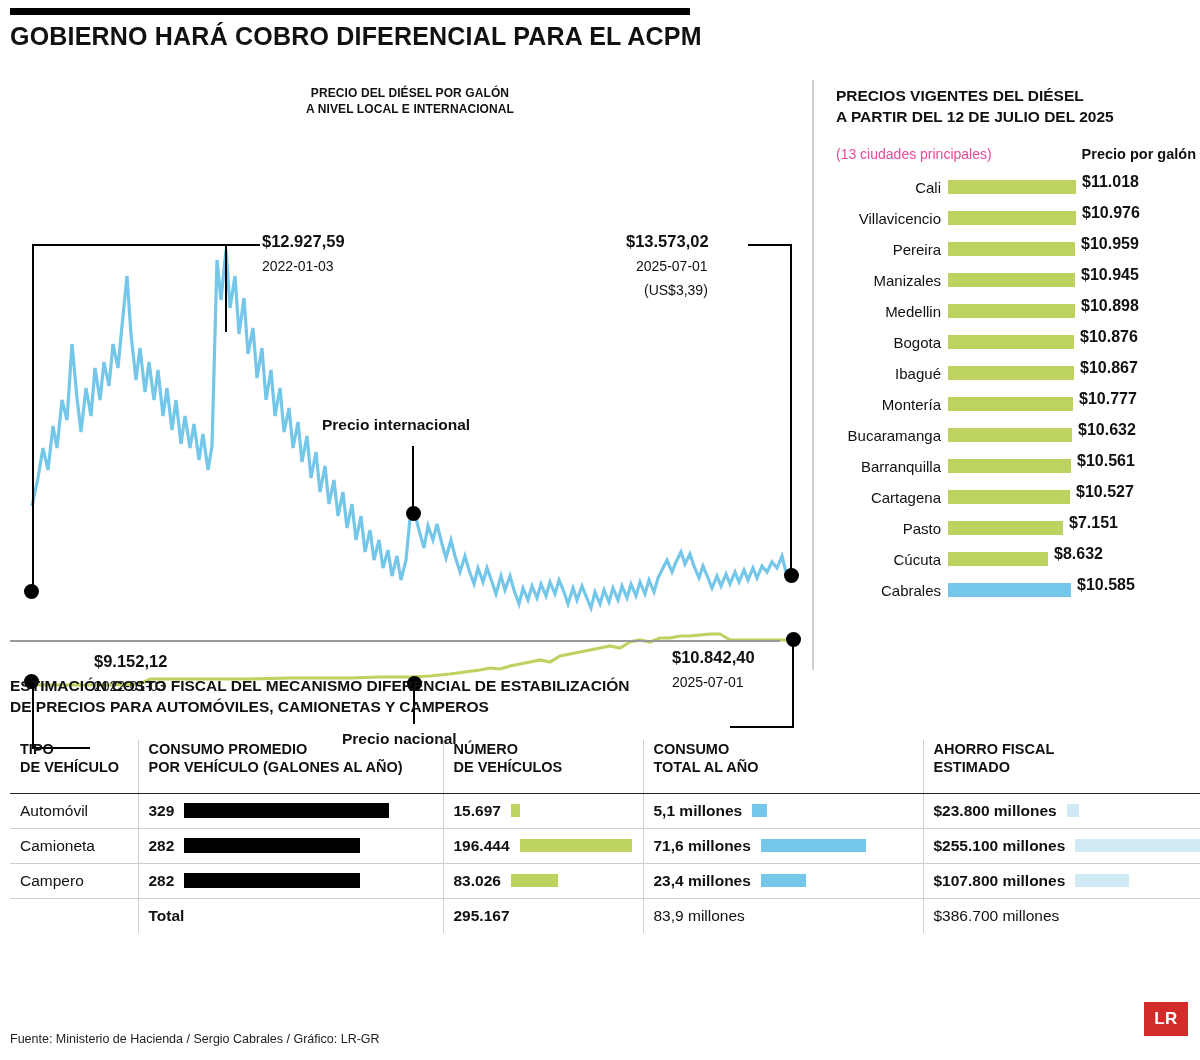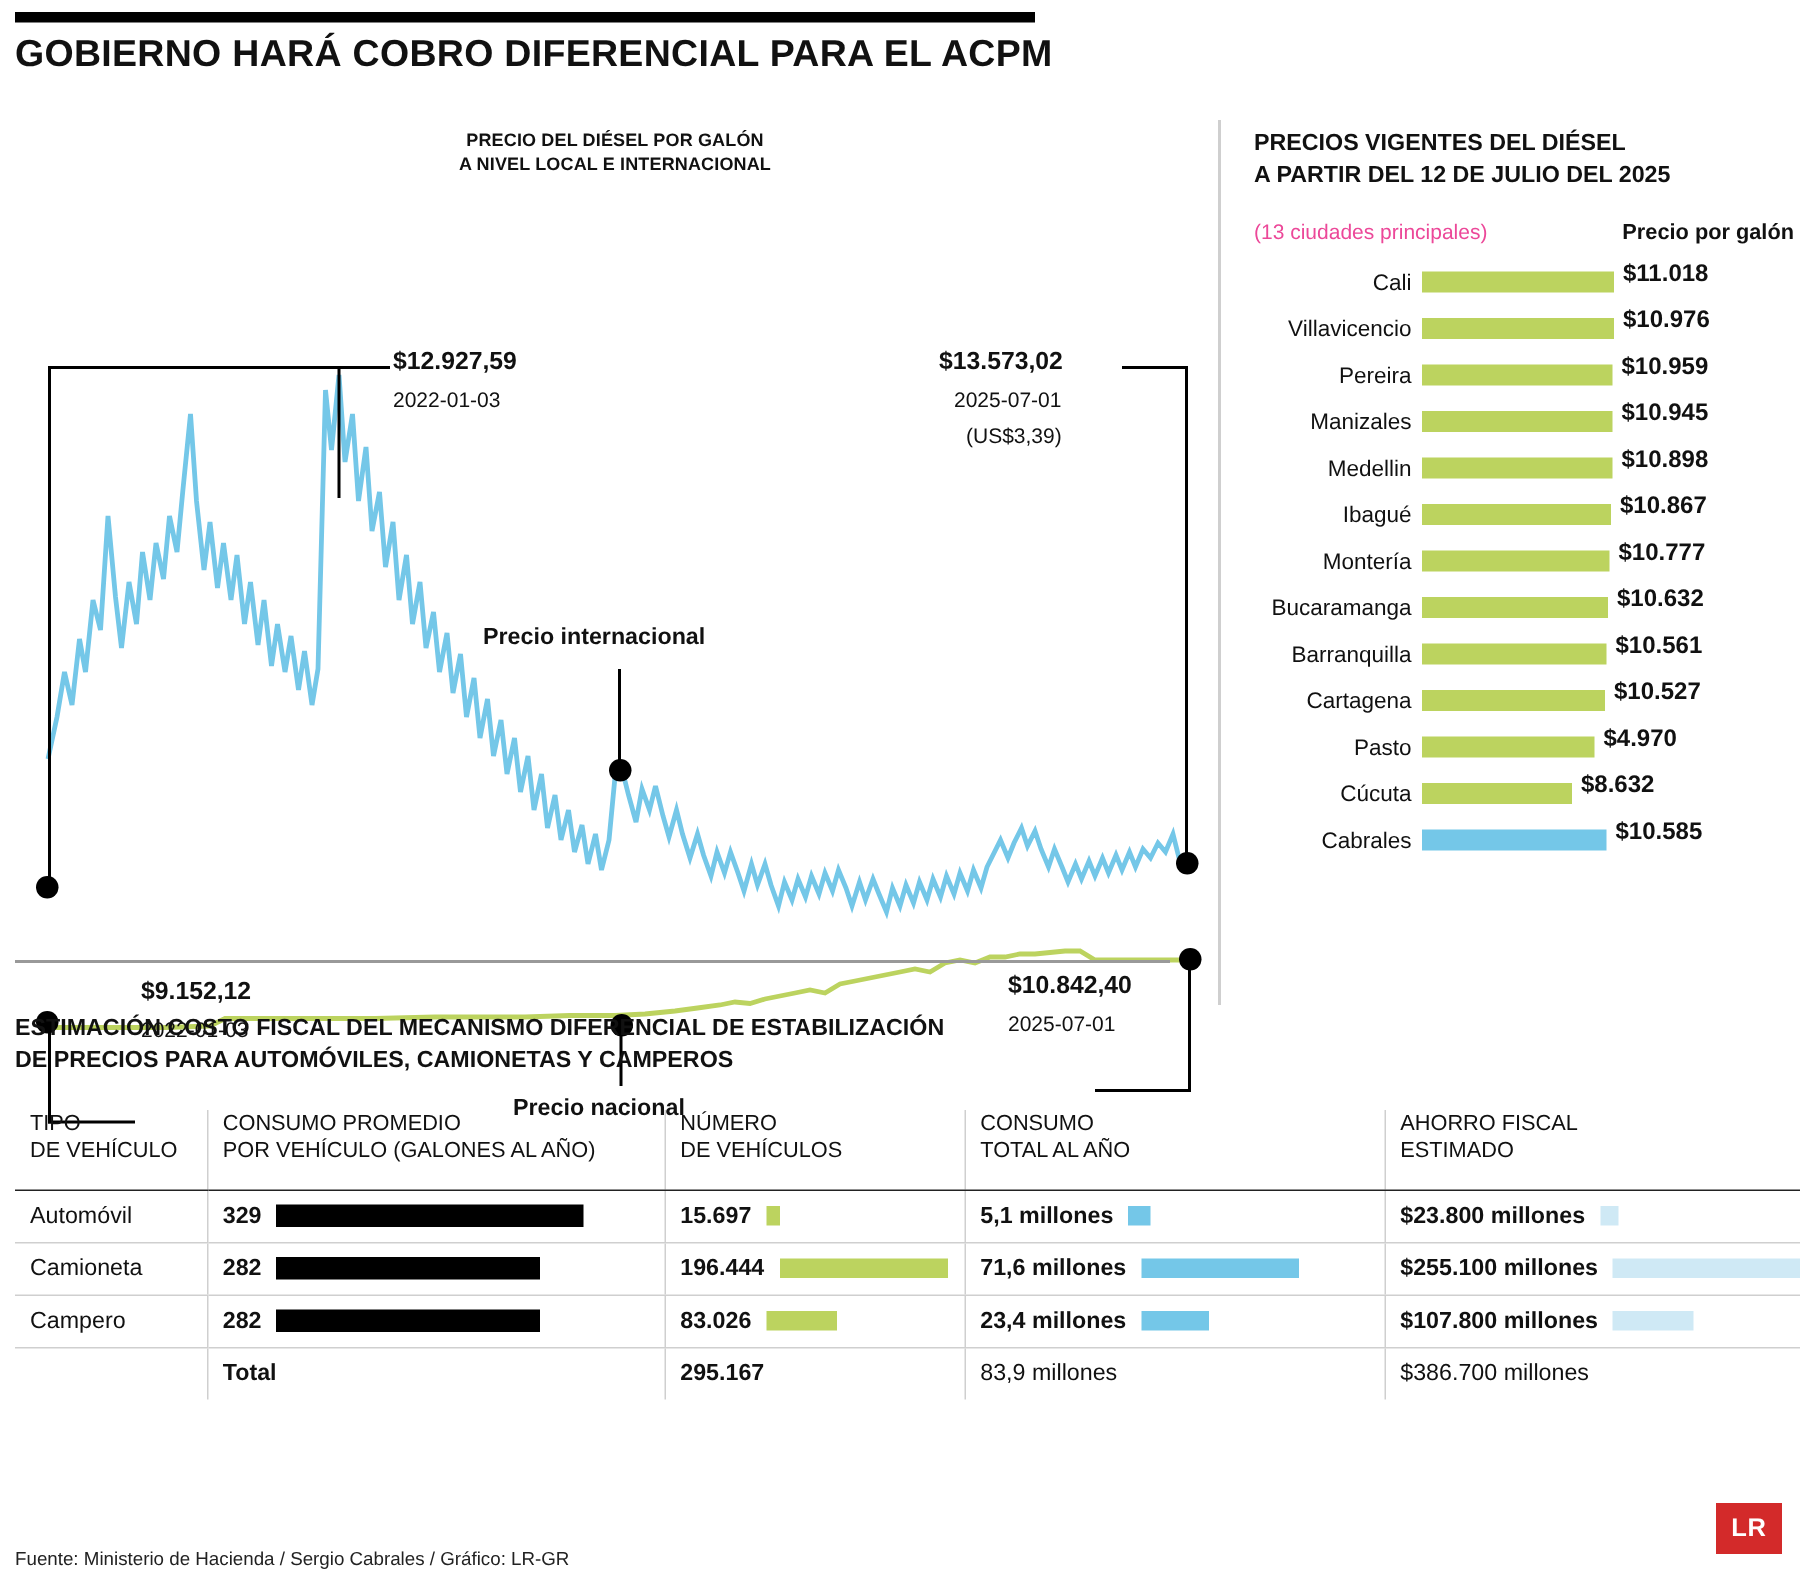--- a/index.html
+++ b/index.html
@@ -154,21 +154,21 @@
   table.fiscal {
     margin-top: 22px;
     width: 1080px;
     border-collapse: collapse;
     table-layout: fixed;
   }
   table.fiscal th {
     text-align: left;
     vertical-align: top;
     font-size: 14.5px;
-    font-weight: normal;
+    font-weight: bold;
     text-transform: uppercase;
     padding: 0 0 16px 10px;
     line-height: 1.28;
     border-bottom: 1px solid #222;
   }
   table.fiscal td {
     font-size: 15.5px;
     padding: 0 0 0 10px;
     height: 35px;
     vertical-align: middle;
@@ -310,20 +310,27 @@
         </div>
       </div>
       <div class="bar-row">
         <div class="city">Medellin</div>
         <div class="bar-wrap">
           <div class="bar" style="width: 127px;"></div>
           <div class="bar-val" style="left: 133px;">$10.898</div>
         </div>
       </div>
       <div class="bar-row">
+        <div class="city">Bogota</div>
+        <div class="bar-wrap">
+          <div class="bar" style="width: 126px;"></div>
+          <div class="bar-val" style="left: 132px;">$10.876</div>
+        </div>
+      </div>
+      <div class="bar-row">
         <div class="city">Ibagué</div>
         <div class="bar-wrap">
           <div class="bar" style="width: 126px;"></div>
           <div class="bar-val" style="left: 132px;">$10.867</div>
         </div>
       </div>
       <div class="bar-row">
         <div class="city">Montería</div>
         <div class="bar-wrap">
           <div class="bar" style="width: 125px;"></div>
@@ -348,21 +355,21 @@
         <div class="city">Cartagena</div>
         <div class="bar-wrap">
           <div class="bar" style="width: 122px;"></div>
           <div class="bar-val" style="left: 128px;">$10.527</div>
         </div>
       </div>
       <div class="bar-row">
         <div class="city">Pasto</div>
         <div class="bar-wrap">
           <div class="bar" style="width: 115px;"></div>
-          <div class="bar-val" style="left: 121px;">$4.970</div>
+          <div class="bar-val" style="left: 121px;">$7.151</div>
         </div>
       </div>
       <div class="bar-row">
         <div class="city">Cúcuta</div>
         <div class="bar-wrap">
           <div class="bar" style="width: 100px;"></div>
           <div class="bar-val" style="left: 106px;">$8.632</div>
         </div>
       </div>
       <div class="bar-row">

